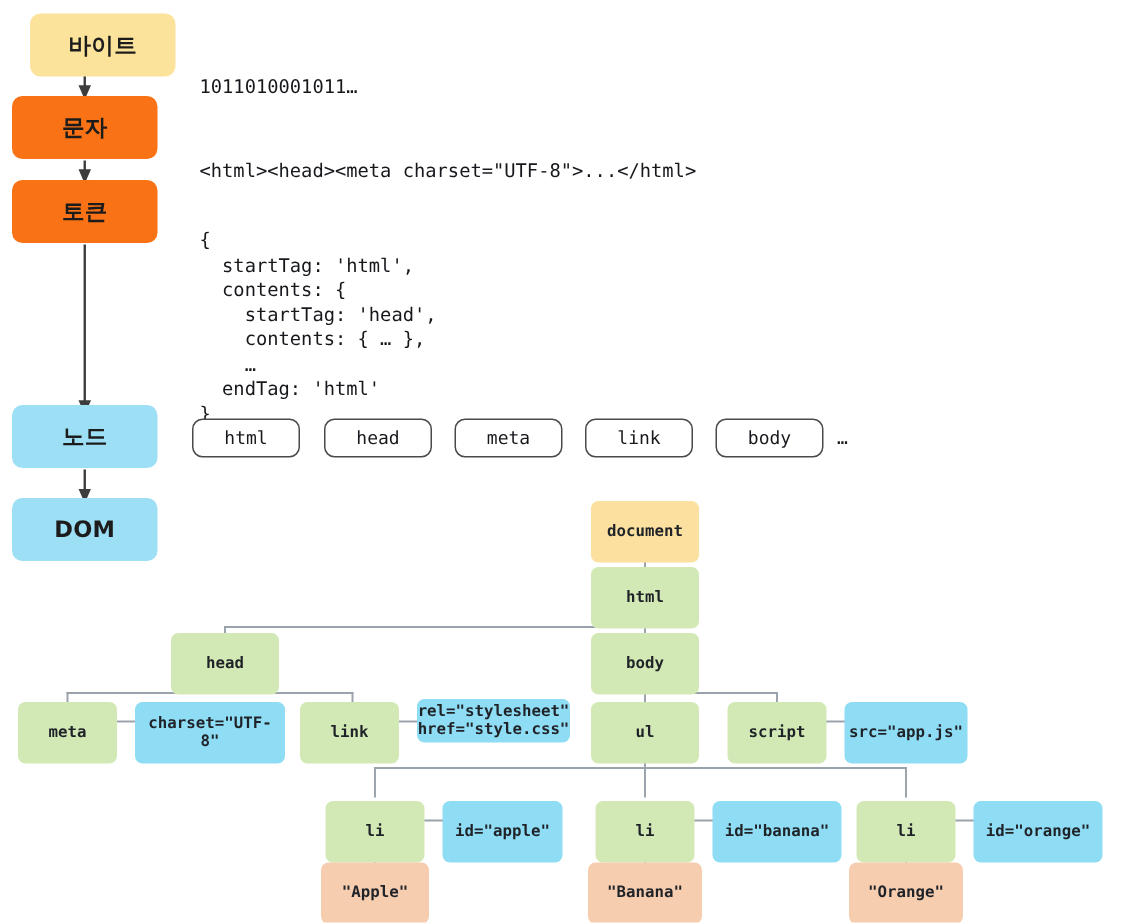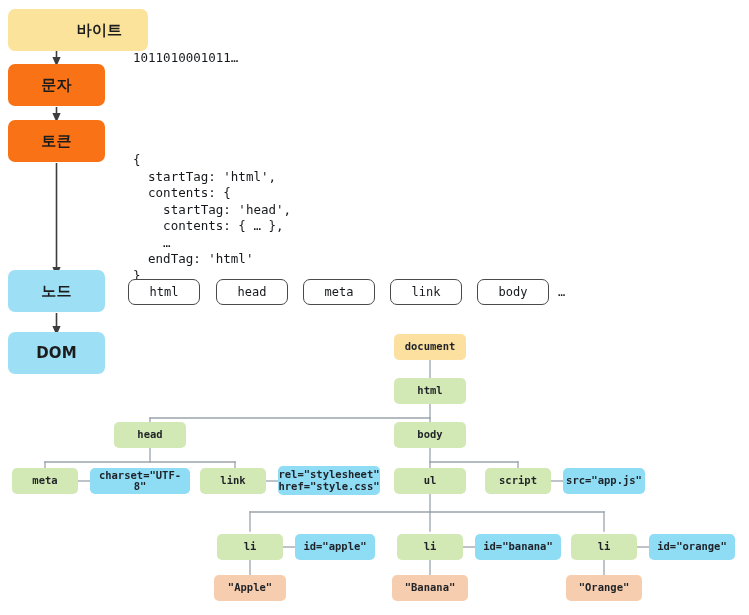--- a/index.html
+++ b/index.html
@@ -72,21 +72,21 @@
   .node-ellipsis {
     position: absolute;
     font-family: "DejaVu Sans Mono", monospace;
     font-size: 12px;
     color: #16181c;
   }
 
   
   .dom-box {
     position: absolute;
-    height: 26px;
+    height: 41px;
     border-radius: 5px;
     display: flex;
     align-items: center;
     justify-content: center;
     font-family: "DejaVu Sans Mono", monospace;
     font-size: 10.5px;
     font-weight: 700;
     color: #1f2328;
     text-align: center;
     line-height: 11.5px;
@@ -154,21 +154,21 @@
       <line x1="283" y1="547" x2="295" y2="547"></line>
       <line x1="463" y1="547" x2="475" y2="547"></line>
       <line x1="637" y1="547" x2="649" y2="547"></line>
 
       <line x1="250" y1="560" x2="250" y2="575"></line>
       <line x1="430" y1="560" x2="430" y2="575"></line>
       <line x1="604" y1="560" x2="604" y2="575"></line>
     </g>
   </svg>
 
-  <div class="stage-box stage-byte" style="left:8px; top:9px;padding-left:43px;">
+  <div class="stage-box stage-byte" style="left:20px; top:9px;">
     <span>바이트</span>
   </div>
 
   <div class="stage-box stage-green" style="left:8px; top:64px;">
     <span>문자</span>
   </div>
 
   <div class="stage-box stage-green" style="left:8px; top:120px;justify-content:center;">
     <span>토큰</span>
   </div>
@@ -176,20 +176,21 @@
   <div class="stage-box stage-blue" style="left:8px; top:270px;">
     <span>노드</span>
   </div>
 
   <div class="stage-box stage-blue" style="left:8px; top:332px;">
     <span>DOM</span>
   </div>
 
   <div class="code-block" style="left:133px; top:22px;">1011010001011…</div>
 
+  <div class="code-block" style="left:133px; top:78px;">&lt;html&gt;&lt;head&gt;&lt;meta charset="UTF-8"&gt;...&lt;/html&gt;</div>
 
   <div class="code-block" style="left:133px; top:124px;">{
   startTag: 'html',
   contents: {
     startTag: 'head',
     contents: { … },
     …
   endTag: 'html'
 }</div>
 

